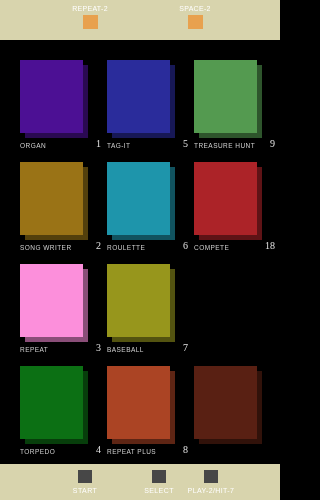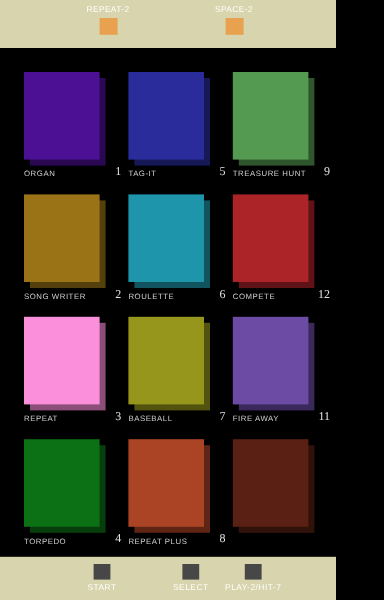--- a/index.html
+++ b/index.html
@@ -278,34 +278,24 @@
       </div>
     </div>
 
     <div class="cell col2 row1">
       <div class="tile-wrap">
         <div class="tile-shadow" style="background: rgb(95, 19, 22);"></div>
         <div class="tile-face" style="background: rgb(172, 35, 40);"></div>
       </div>
       <div class="cell-footer">
         <span class="cell-label">COMPETE</span>
-        <span class="cell-number">12</span>
-      </div>
-    </div>
-
-    <div class="cell col2 row2">
-      <div class="tile-wrap">
-        <div class="tile-shadow" style="background: rgb(59, 41, 91);"></div>
-        <div class="tile-face" style="background: rgb(108, 75, 165);"></div>
-      </div>
-      <div class="cell-footer">
-        <span class="cell-label">FIRE AWAY</span>
-        <span class="cell-number">11</span>
-      </div>
-    </div>
+        <span class="cell-number">18</span>
+      </div>
+    </div>
+
 
     <div class="cell col2 row3">
       <div class="tile-wrap">
         <div class="tile-shadow" style="background: rgb(49, 18, 10);"></div>
         <div class="tile-face" style="background: rgb(89, 32, 19);"></div>
       </div>
     </div>
 
   </div>
 

